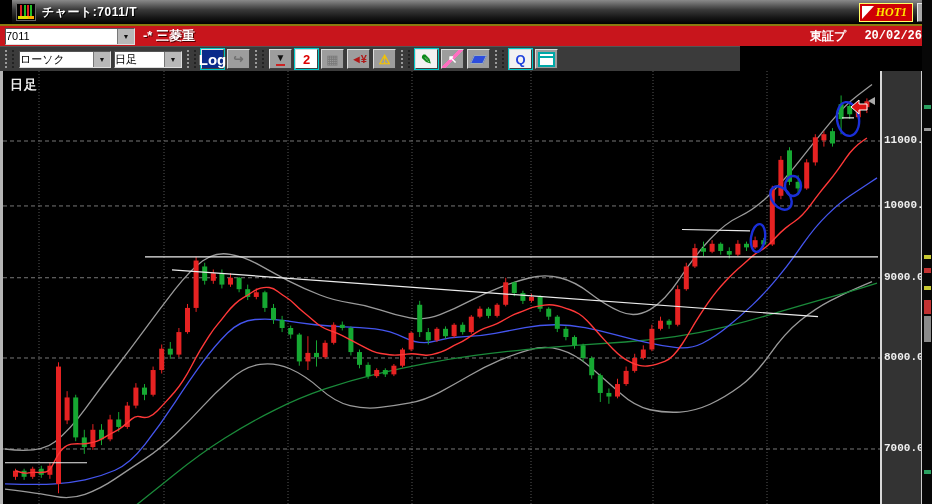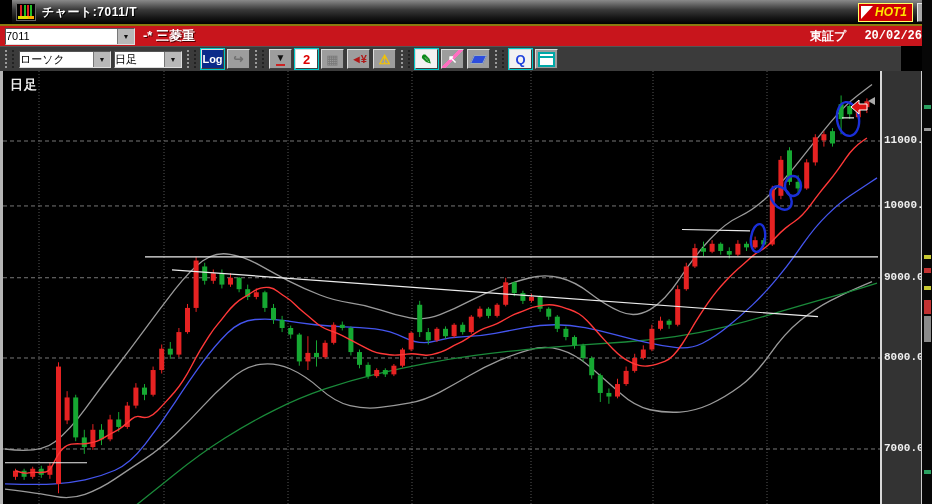--- a/index.html
+++ b/index.html
@@ -15,21 +15,21 @@
     background:
       linear-gradient(90deg,
         transparent 0 2px,#d22 2px 4px,transparent 4px 6px,#2b2 6px 8px,
         transparent 8px 9px,#d22 9px 11px,transparent 11px 12px,#2b2 12px 14px,transparent 14px);}
   .app-icon .base{position:absolute;left:1px;right:1px;bottom:1px;height:3px;
     background:linear-gradient(90deg,#dd0 0 60%,#fa0 60%);}
   .title-text{color:#fff;font-weight:bold;font-size:12px;letter-spacing:0.5px;
     text-shadow:1px 1px 0 #000;}
   .title-right{margin-left:auto;display:flex;align-items:center;gap:4px;padding-right:6px;}
   .hot-badge{background:#cf0005;border:1px solid #ff6;height:17px;display:flex;
-    align-items:center;padding:0 5px 0 2px;position:relative;}
+    align-items:center;padding:0 5px 0 2px;position:relative;font-family:Liberation Serif, serif;}
   .hot-flag{width:0;height:0;border-left:12px solid #fff;border-bottom:13px solid transparent;
     margin-right:2px;position:relative;}
   .hot-text{color:#ffe600;font-weight:bold;font-style:italic;font-size:12px;letter-spacing:0;}
   .close-btn{width:19px;height:17px;background:#a8a8a8;border:1px solid;
     border-color:#e8e8e8 #4c4c4c #4c4c4c #e8e8e8;color:#7c2a20;font-size:11px;
     font-weight:bold;display:flex;align-items:center;justify-content:center;cursor:default;}
   .gold-line{position:absolute;left:0;top:24px;width:932px;height:2px;background:#8a7a10;}
   
   .symbolbar{position:absolute;left:0;top:26px;width:932px;height:20px;background:#c8151c;
     display:flex;align-items:center;}
@@ -37,31 +37,31 @@
     display:flex;align-items:center;font-size:11px;color:#000;}
   .combo .val{padding:0 0;flex:1;white-space:nowrap;}
   .combo .drop{width:16px;height:100%;background:#b8b8b8;border-left:1px solid #777;
     display:flex;align-items:center;justify-content:center;font-size:7px;color:#111;}
   .sym-combo{width:128px;margin-left:5px;}
   .sym-name{color:#fff;font-weight:bold;font-size:13px;margin-left:8px;text-shadow:1px 1px 0 #400;}
   .sym-right{margin-left:auto;display:flex;align-items:center;gap:18px;padding-right:10px;
     color:#fff;font-size:12px;font-weight:bold;}
   .sym-date{font-family:"Liberation Mono",monospace;font-weight:bold;font-size:12px;}
   
-  .toolbar{position:absolute;left:0;top:46px;width:901px;height:25px;background:#3b3b3b;
+  .toolbar{position:absolute;left:0;top:46px;width:740px;height:25px;background:#3b3b3b;
     border-top:1px solid #555;display:flex;align-items:center;gap:3px;padding-left:3px;box-sizing:border-box;}
   .grip{width:5px;height:18px;border-left:2px dotted #9a9a9a;border-right:2px dotted #222;margin:0 2px;}
   .tb-combo1{width:90px;}
   .tb-combo2{width:66px;}
   .tb-btn{width:23px;height:20px;background:#9d9d9d;border:1px solid;
     border-color:#dcdcdc #3f3f3f #3f3f3f #dcdcdc;display:flex;align-items:center;
     justify-content:center;font-size:12px;line-height:1;position:relative;box-sizing:border-box;}
   .tb-btn.active{box-shadow:0 0 0 1px #00c8c8;}
   .tb-btn.disabled{color:#6f6f6f;}
-  .g-log{background:#0a2a8a;color:#fff;font-size:11px;font-weight:bold;width:100%;height:100%;
+  .g-log{background:#0a2a8a;color:#fff;font-size:15px;font-weight:bold;width:100%;height:100%;
     display:flex;align-items:center;justify-content:center;}
   .g-link{color:#707070;font-weight:bold;}
   .g-drop{color:#111;font-size:10px;border-bottom:2px solid #c22;padding-bottom:1px;}
   .g-two{color:#d00;font-weight:bold;font-size:13px;background:#fff;width:100%;height:100%;
     display:flex;align-items:center;justify-content:center;}
   .g-grid{color:#777;font-size:13px;}
   .g-yen{color:#b01818;font-weight:bold;font-size:11px;letter-spacing:-1px;}
   .g-warn{color:#f5c400;font-size:13px;font-weight:bold;}
   .g-pencil{color:#0a8a1a;font-weight:bold;font-size:13px;background:#f2f2f2;width:100%;height:100%;
     display:flex;align-items:center;justify-content:center;}

